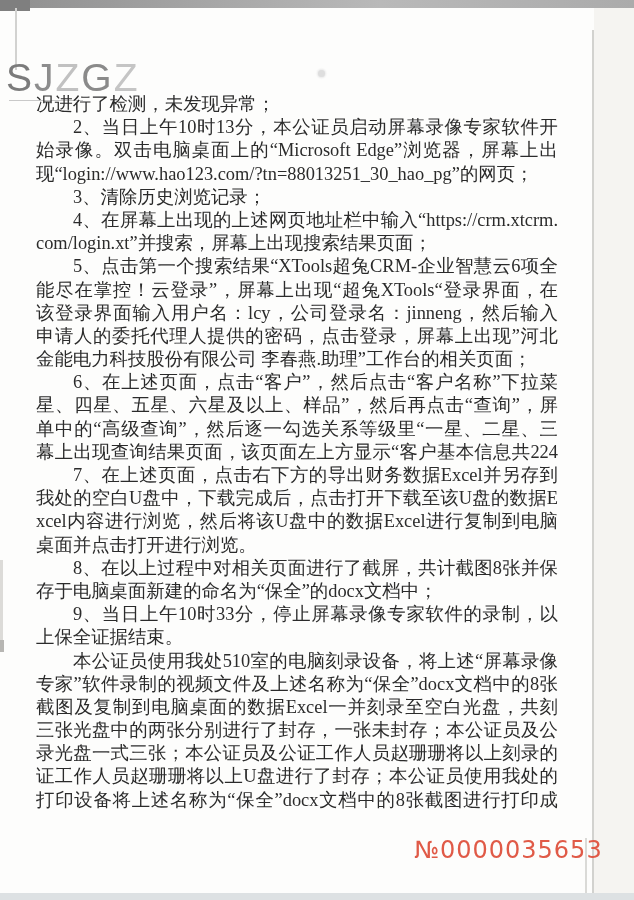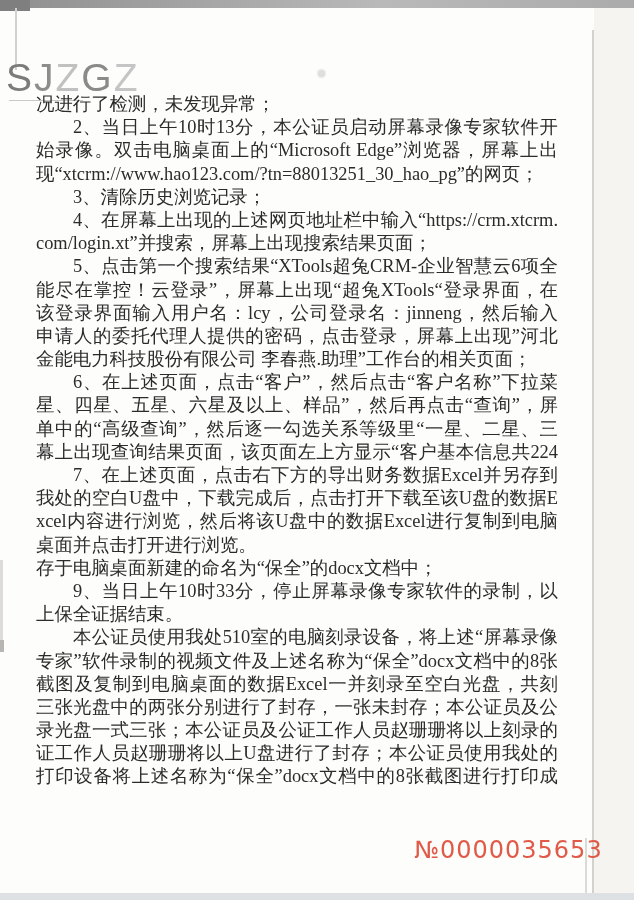--- a/index.html
+++ b/index.html
@@ -102,37 +102,38 @@
   <div class="bottom-strip"></div>
   <div class="speck"></div>
 
   <div class="watermark"><span style="color: rgb(123, 123, 123);">S</span><span style="color: rgb(141, 141, 141);">J</span><span style="color: rgb(193, 193, 193);">Z</span><span style="color: rgb(138, 138, 138);">G</span><span style="color: rgb(197, 197, 197);">Z</span></div>
   <div class="wm-underline"></div>
 
   <div class="textblock" style="color: rgb(43, 43, 43);">
       <div class="line">况进行了检测，未发现异常；</div>
       <div class="line just ind">2、当日上午10时13分，本公证员启动屏幕录像专家软件开</div>
       <div class="line just">始录像。双击电脑桌面上的“Microsoft Edge”浏览器，屏幕上出</div>
-      <div class="line">现“xtcrm://www.hao123.com/?tn=88013251_30_hao_pg”的网页；</div>
+      <div class="line">现“login://www.hao123.com/?tn=88013251_30_hao_pg”的网页；</div>
       <div class="line ind">3、清除历史浏览记录；</div>
       <div class="line just ind">4、在屏幕上出现的上述网页地址栏中输入“https://crm.xtcrm.</div>
       <div class="line">com/login.xt”并搜索，屏幕上出现搜索结果页面；</div>
       <div class="line just ind">5、点击第一个搜索结果“XTools超兔CRM-企业智慧云6项全</div>
       <div class="line just">能尽在掌控！云登录”，屏幕上出现“超兔XTools“登录界面，在</div>
       <div class="line just">该登录界面输入用户名：lcy，公司登录名：jinneng，然后输入</div>
       <div class="line just">申请人的委托代理人提供的密码，点击登录，屏幕上出现”河北</div>
       <div class="line">金能电力科技股份有限公司 李春燕.助理”工作台的相关页面；</div>
       <div class="line just ind">6、在上述页面，点击“客户”，然后点击“客户名称”下拉菜</div>
       <div class="line just">星、四星、五星、六星及以上、样品”，然后再点击“查询”，屏</div>
       <div class="line just">单中的“高级查询”，然后逐一勾选关系等级里“一星、二星、三</div>
       <div class="line just">幕上出现查询结果页面，该页面左上方显示“客户基本信息共224</div>
       <div class="line just ind">7、在上述页面，点击右下方的导出财务数据Excel并另存到</div>
       <div class="line just">我处的空白U盘中，下载完成后，点击打开下载至该U盘的数据E</div>
       <div class="line just">xcel内容进行浏览，然后将该U盘中的数据Excel进行复制到电脑</div>
       <div class="line">桌面并点击打开进行浏览。</div>
+      <div class="line just ind">8、在以上过程中对相关页面进行了截屏，共计截图8张并保</div>
       <div class="line">存于电脑桌面新建的命名为“保全”的docx文档中；</div>
       <div class="line just ind">9、当日上午10时33分，停止屏幕录像专家软件的录制，以</div>
       <div class="line">上保全证据结束。</div>
       <div class="line just ind">本公证员使用我处510室的电脑刻录设备，将上述“屏幕录像</div>
       <div class="line just">专家”软件录制的视频文件及上述名称为“保全”docx文档中的8张</div>
       <div class="line just">截图及复制到电脑桌面的数据Excel一并刻录至空白光盘，共刻</div>
       <div class="line just">三张光盘中的两张分别进行了封存，一张未封存；本公证员及公</div>
       <div class="line just">录光盘一式三张；本公证员及公证工作人员赵珊珊将以上刻录的</div>
       <div class="line just">证工作人员赵珊珊将以上U盘进行了封存；本公证员使用我处的</div>
       <div class="line just">打印设备将上述名称为“保全”docx文档中的8张截图进行打印成</div>

